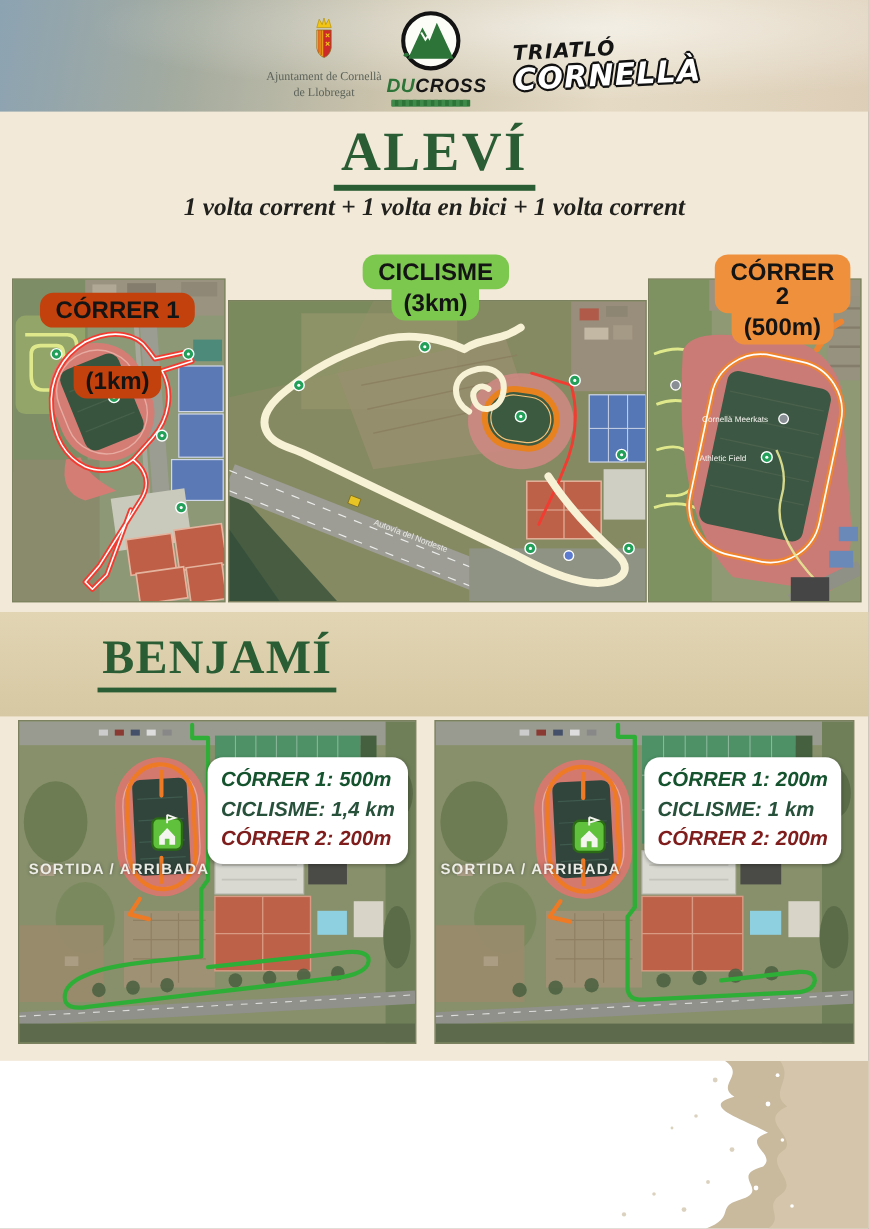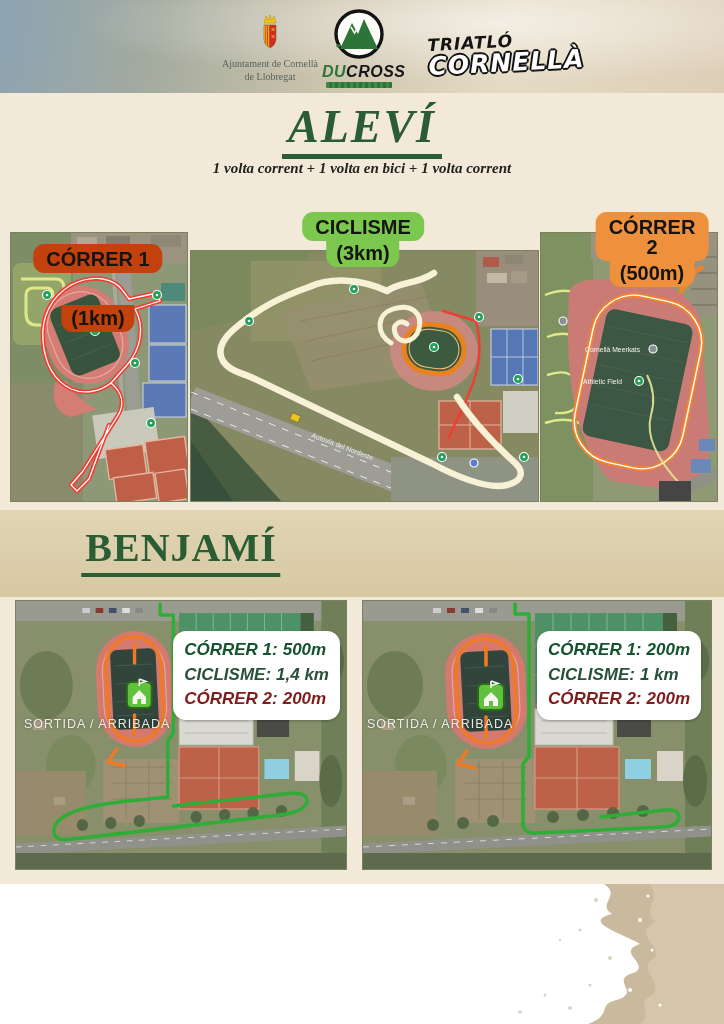--- a/index.html
+++ b/index.html
@@ -21,23 +21,23 @@
   .logo-tri{position:absolute;left:428px;top:32px;width:120px;transform:rotate(-3deg);z-index:2;}
   .tri1{font-weight:900;font-style:italic;font-size:17px;letter-spacing:1px;color:#141414;
         font-family:"DejaVu Sans",sans-serif;}
   .tri2{font-weight:900;font-style:italic;font-size:25px;letter-spacing:1px;color:#fff;margin-top:-3px;
         font-family:"DejaVu Sans",sans-serif;
         text-shadow:-2px 0 #111,2px 0 #111,0 -2px #111,0 2px #111,-1px -1px #111,1px 1px #111,-1px 1px #111,1px -1px #111;}
 
   
   .alevi-title{position:absolute;left:362px;top:100px;transform:translateX(-50%);margin:0;
        font-family:"Liberation Serif",serif;font-weight:700;font-size:46px;letter-spacing:2px;
-       color:#2b5d34;border-bottom:5px solid #2b5d34;padding:0 6px 1px;font-style:italic;}
+       color:#2b5d34;border-bottom:5px solid #2b5d34;padding:0 6px 1px;}
   .alevi-sub{position:absolute;left:362px;top:160px;transform:translateX(-50%);margin:0;white-space:nowrap;
-       font-family:"Liberation Serif",serif;font-style:italic;font-weight:700;font-size:15px;color:#21211e;}
+       font-family:"Liberation Serif",serif;font-style:italic;font-weight:700;font-size:21px;color:#21211e;}
 
   .tag{position:absolute;top:212px;transform:translateX(-50%);z-index:5;text-align:center;
        font-weight:800;font-size:20px;color:#141414;line-height:1;}
   .tag .l1{padding:5px 13px 4px;border-radius:11px;}
   .tag .l2{display:inline-block;padding:3px 10px 4px;border-radius:0 0 11px 11px;margin-top:-1px;}
   .tag-red .l1,.tag-red .l2{background:#c2410c;margin-top:32px;}
   .tag-green .l1,.tag-green .l2{background:#7cc74e;}
   .tag-orange .l1,.tag-orange .l2{background:#ef913c;}
 
   .map{position:absolute;border:1px solid rgba(60,50,30,.15);overflow:hidden;background:#87906b;}
@@ -50,21 +50,21 @@
 
   
   .band{position:absolute;left:0;top:510px;width:724px;height:87px;
         background:linear-gradient(#e2d5b4,#d6c8a2);}
   .band h2{position:absolute;top:14px;margin:0;transform:translateX(-50%);
         font-family:"Liberation Serif",serif;font-weight:700;font-size:40px;letter-spacing:1px;
         color:#2b5d34;border-bottom:4px solid #2b5d34;padding:0 4px 2px;white-space:nowrap;}
   #title-benjami{left:181px;text-align:center;} #title-prebenjami{left:533px;}
 
   
-  .sortida{position:absolute;color:rgba(243,243,238,.95);font-weight:400;font-size:12.5px;
+  .sortida{position:absolute;color:rgba(243,243,238,.95);font-weight:700;font-size:12.5px;
         letter-spacing:1px;text-shadow:0 0 3px rgba(0,0,0,.4);z-index:4;}
   .stats{position:absolute;background:#fff;border-radius:13px;padding:7px 11px 8px;z-index:4;
         box-shadow:0 1px 3px rgba(0,0,0,.25);font-style:italic;font-weight:700;font-size:17px;line-height:1.45;white-space:nowrap;}
   .stat span + span{margin-left:5px;}
   .s-red{color:#14532d;} .s-green{color:#27513a;} .s-orange{color:#7f1d1d;}
 
   
   .r-green{fill:none;stroke:#2eae36;stroke-width:3.6;stroke-linecap:round;stroke-linejoin:round;}
   .r-orange{fill:none;stroke:#ee7a25;stroke-width:3.6;stroke-linecap:round;stroke-linejoin:round;}
   .r-orange5{fill:none;stroke:#ef8430;stroke-width:5;stroke-linecap:round;stroke-linejoin:round;}

